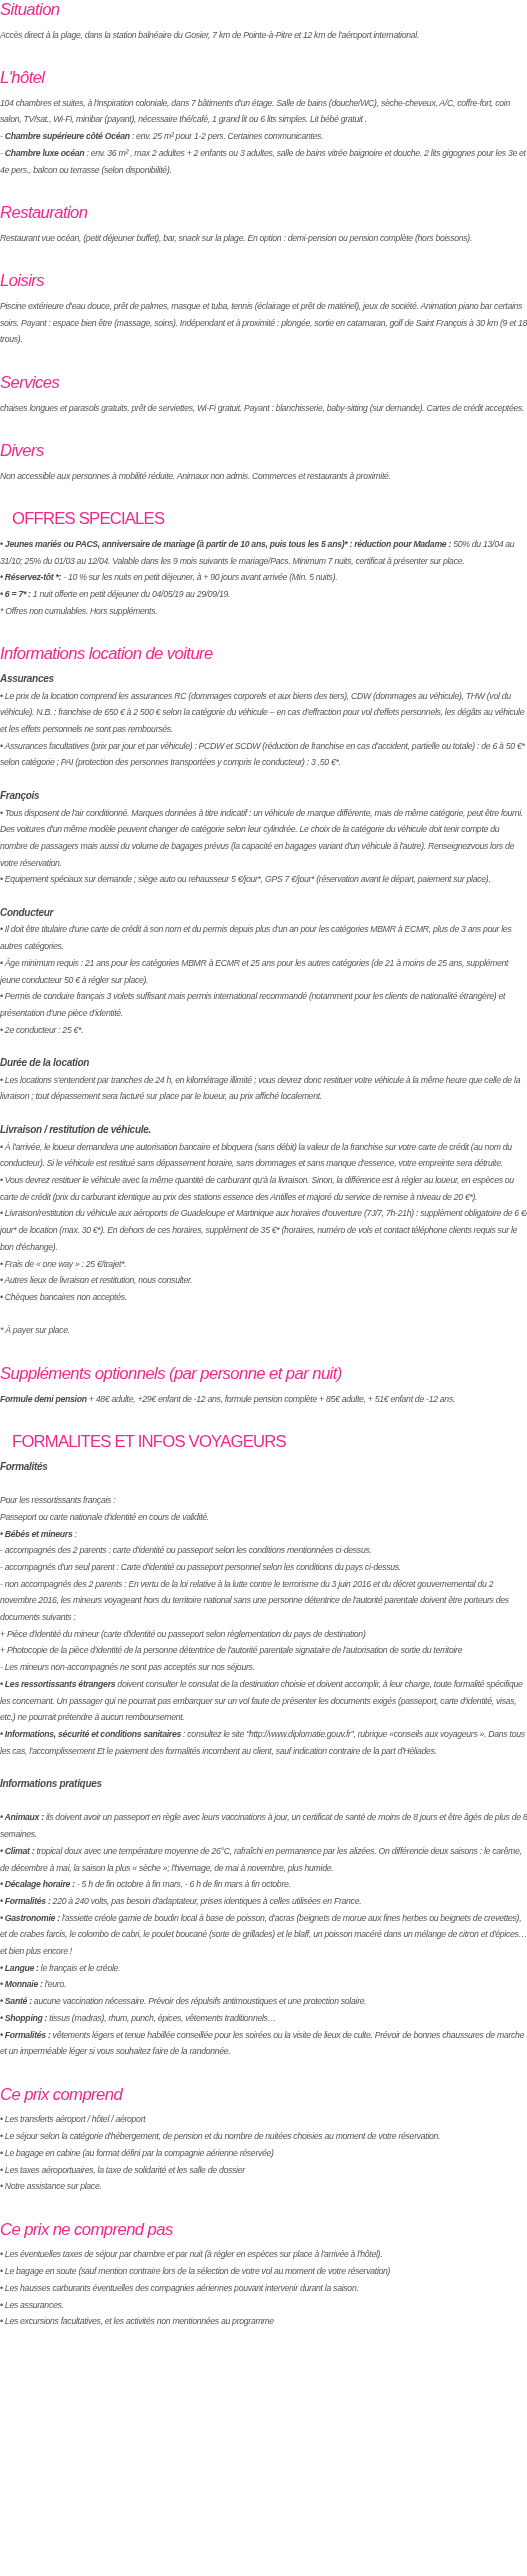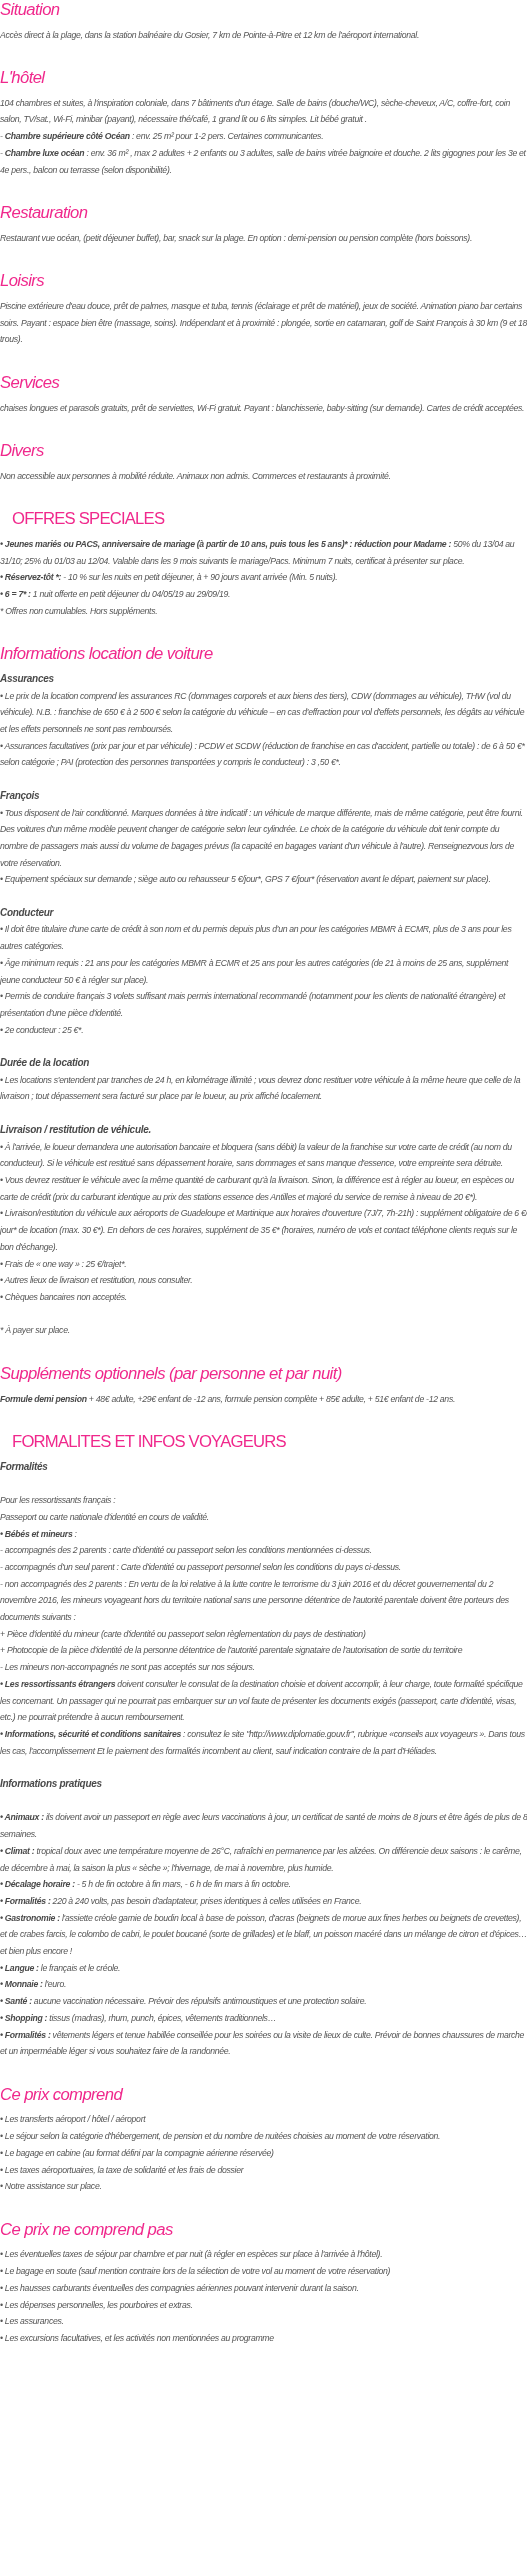--- a/index.html
+++ b/index.html
@@ -173,30 +173,29 @@
     <p><b>• Formalités :</b><span> vêtements légers et tenue habillée conseillée pour les soirées ou la visite de lieux de culte. Prévoir de bonnes chaussures de marche et un imperméable léger si vous souhaitez faire de la randonnée.</span></p>
   </section>
   <div class="gap-l"></div>
 
   <section>
     <h2 class="sec">Ce prix comprend</h2>
     <div class="h-after"></div>
     <p>• Les transferts aéroport / hôtel / aéroport</p>
     <p>• Le séjour selon la catégorie d'hébergement, de pension et du nombre de nuitées choisies au moment de votre réservation.</p>
     <p>• Le bagage en cabine (au format défini par la compagnie aérienne réservée)</p>
-    <p>• Les taxes aéroportuaires, la taxe de solidarité et les frais de dossier</p>
+    <p>• Les taxes aéroportuaires, la taxe de solidarité et les salle de dossier</p>
     <p>• Notre assistance sur place.</p>
   </section>
   <div class="gap-l"></div>
 
   <section>
     <h2 class="sec">Ce prix ne comprend pas</h2>
     <div class="h-after"></div>
     <p>• Les éventuelles taxes de séjour par chambre et par nuit (à régler en espèces sur place à l'arrivée à l'hôtel).</p>
     <p>• Le bagage en soute (sauf mention contraire lors de la sélection de votre vol au moment de votre réservation)</p>
     <p>• Les hausses carburants éventuelles des compagnies aériennes pouvant intervenir durant la saison.</p>
-    <p>• Les dépenses personnelles, les pourboires et extras.</p>
     <p>• Les assurances.</p>
     <p>• Les excursions facultatives, et les activités non mentionnées au programme</p>
   </section>
 
 </div>
 
 
 </body></html>

